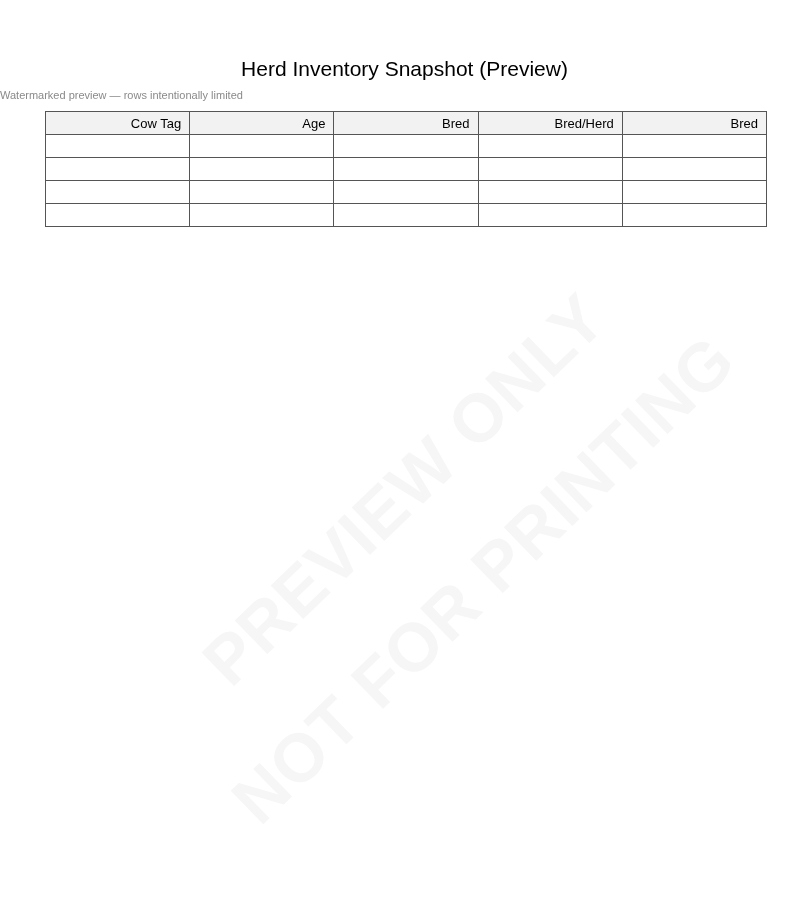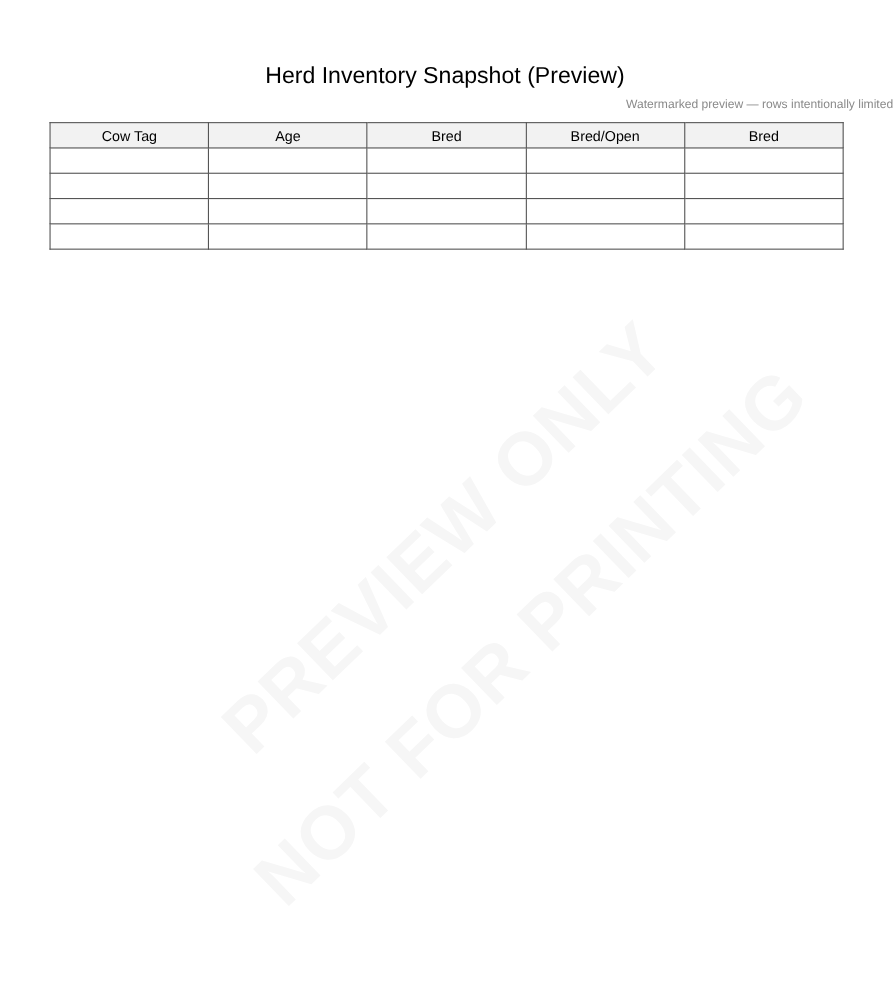--- a/index.html
+++ b/index.html
@@ -1,24 +1,24 @@
 <!DOCTYPE html>
 <html><head>
   <meta charset="utf-8">
   <style>
     html, body { margin: 0; padding: 0; background: #ffffff; }
     body { width: 812px; height: 902px; position: relative; overflow: hidden;
            font-family: "Liberation Sans", sans-serif; color: #000; }
     .title { position: absolute; top: 56px; left: 0; width: 809px; text-align: center;
              font-size: 21px; font-weight: normal; margin: 0; line-height: 26px; }
-    .subtitle { position: absolute; top: 88px; left: 0; width: 812px; text-align: right;
+    .subtitle { position: absolute; top: 88px; left: 0; width: 812px; text-align: left;
                 font-size: 11px; color: #8a8a8a; line-height: 14px; }
     table { position: absolute; top: 111px; left: 45px; width: 722px;
             border-collapse: collapse; table-layout: fixed; font-size: 13px; z-index: 2; }
-    th, td { border: 1px solid #555; height: 22px; padding: 0 8px; text-align: center;
+    th, td { border: 1px solid #555; height: 22px; padding: 0 8px; text-align: right;
              font-weight: normal; }
     th { background: #f2f2f2; }
     .watermark { position: absolute; left: 0; top: 0; width: 812px; height: 902px;
                  pointer-events: none; z-index: 1; }
     .wm-line { position: absolute; white-space: nowrap; font-weight: bold; font-size: 68px;
                color: #f6f6f6; transform: rotate(-44deg); transform-origin: center center;
                letter-spacing: 1px; }
   </style>
 </head>
 <body>
@@ -30,21 +30,21 @@
 
 <h1 class="title">Herd Inventory Snapshot (Preview)</h1>
 <div class="subtitle">Watermarked preview — rows intentionally limited</div>
 
 <table>
   <thead>
     <tr>
       <th>Cow Tag</th>
       <th>Age</th>
       <th>Bred</th>
-      <th>Bred/Open</th>
+      <th>Bred/Herd</th>
       <th>Bred</th>
     </tr>
   </thead>
   <tbody>
     <tr>
       <td></td>
       <td></td>
       <td></td>
       <td></td>
       <td></td>

